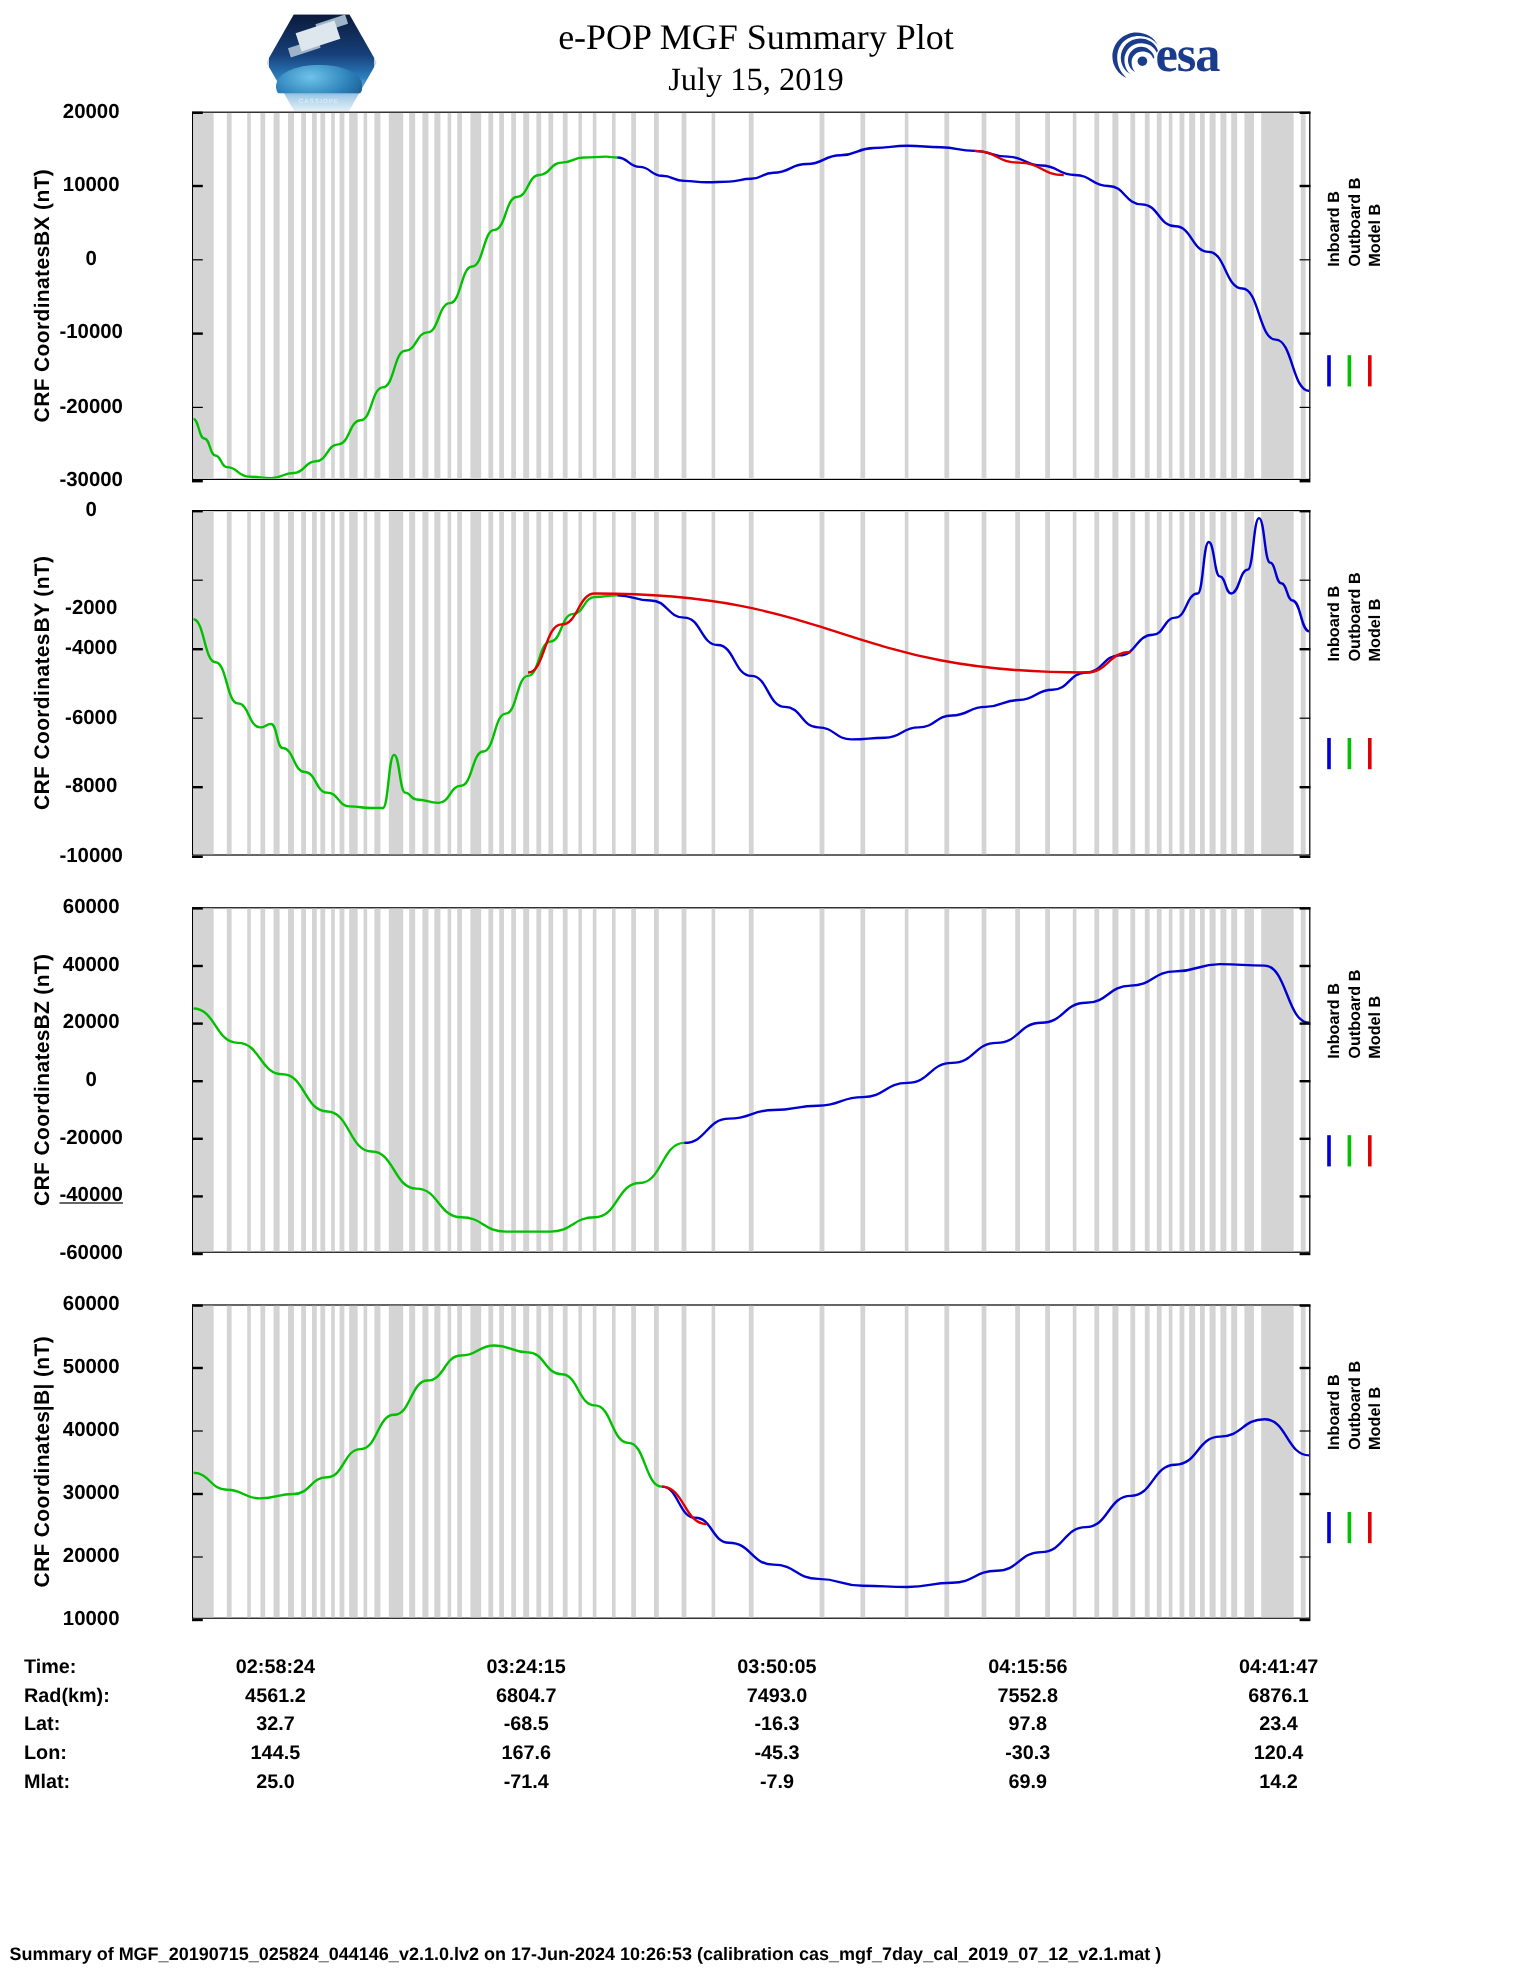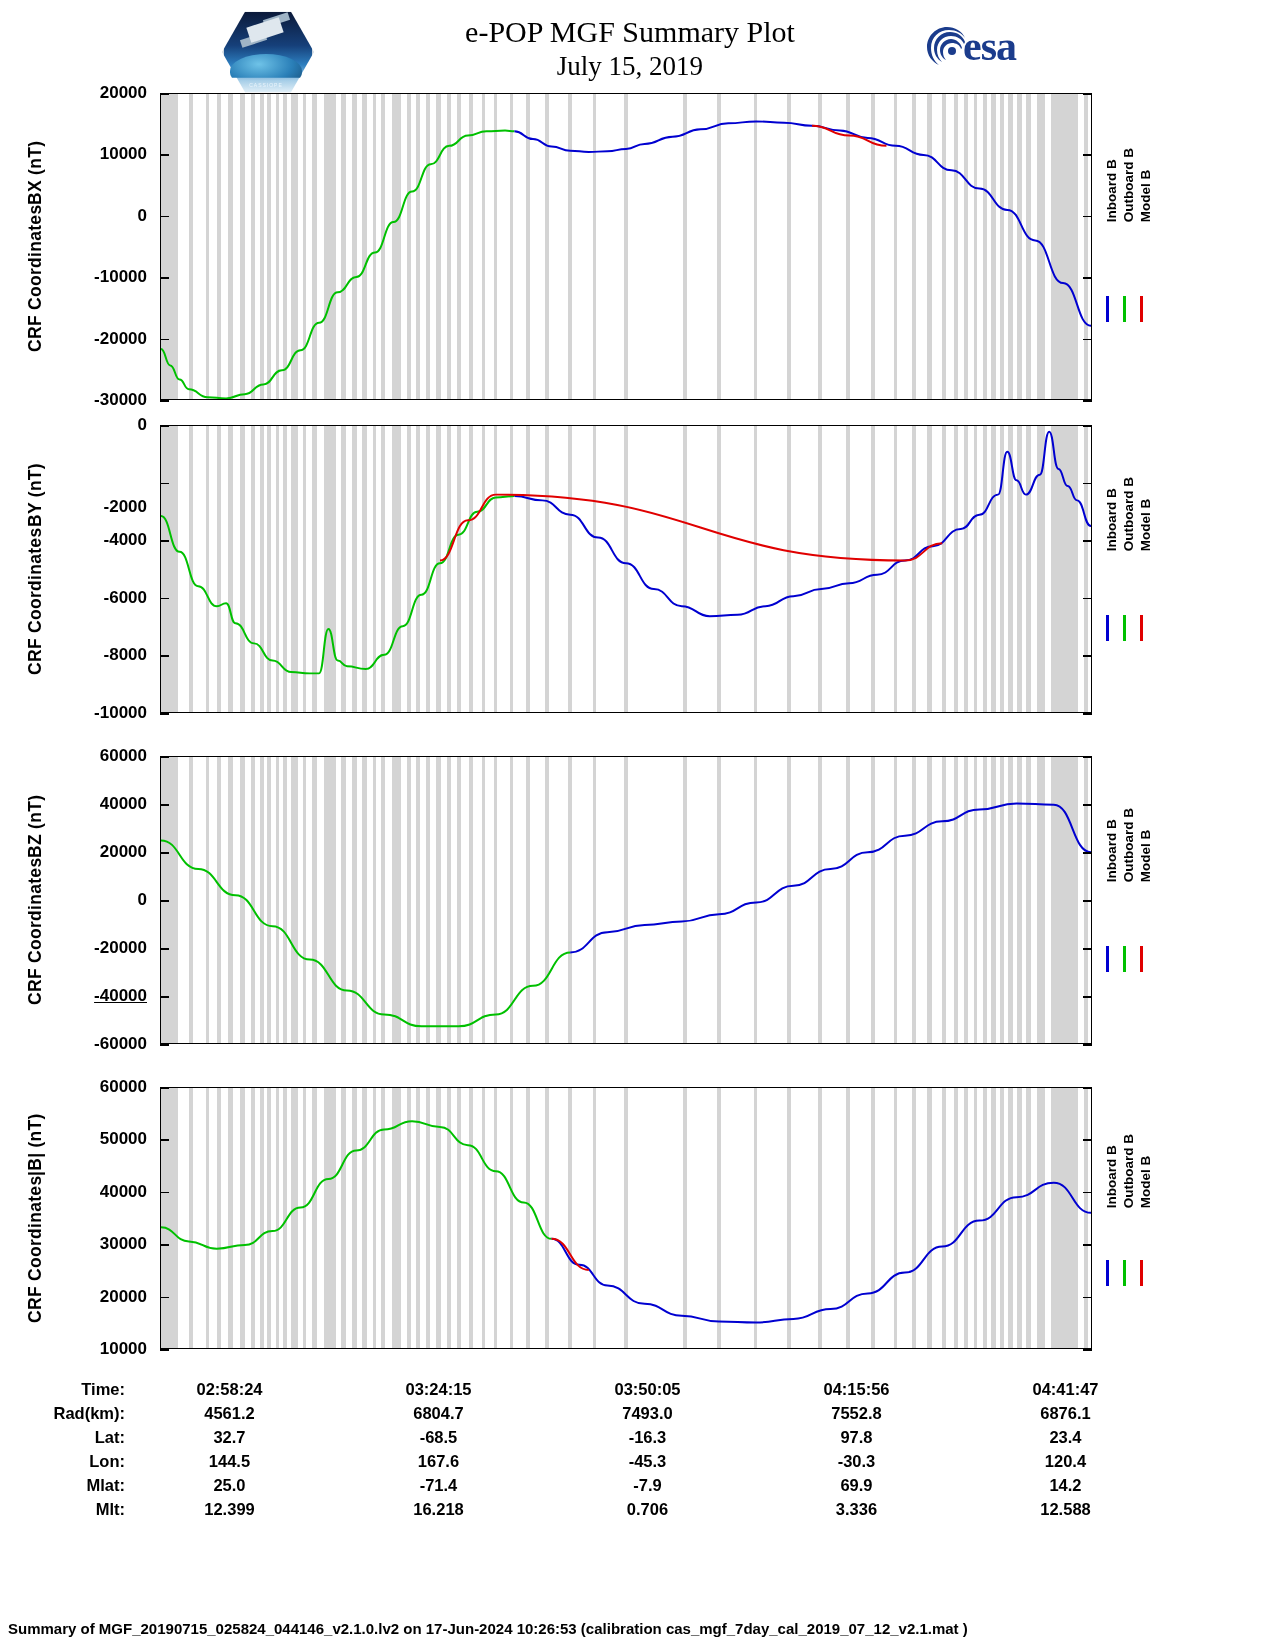--- a/index.html
+++ b/index.html
@@ -124,21 +124,21 @@
     left: 0; top: 0;
     width: 100%;
     height: 100%;
   }
 
   
   .ytick {
     position: absolute;
     right: 0;
     width: 150px;
-    text-align: right;
+    text-align: center;
     font-size: 17px;
     font-weight: bold;
     transform: translateY(-50%);
     padding-right: 8px;
     box-sizing: border-box;
   }
   .ytickmark {
     position: absolute;
     left: 0;
     width: 9px;
@@ -199,21 +199,21 @@
   #footer-table table {
     border-collapse: collapse;
     width: 100%;
   }
   #footer-table td {
     padding: 2.5px 0;
     white-space: nowrap;
   }
   #footer-table td.rowlabel {
     width: 105px;
-    text-align: right;
+    text-align: left;
   }
   #footer-table td.val {
     text-align: center;
     width: 209px;
   }
   #footer-caption {
     position: absolute;
     left: 8px;
     top: 1620px;
     width: 1260px;
@@ -562,28 +562,20 @@
           <td class="val">120.4</td>
         </tr>
         <tr>
           <td class="rowlabel">Mlat:</td>
           <td class="val">25.0</td>
           <td class="val">-71.4</td>
           <td class="val">-7.9</td>
           <td class="val">69.9</td>
           <td class="val">14.2</td>
         </tr>
-        <tr>
-          <td class="rowlabel">Mlt:</td>
-          <td class="val">12.399</td>
-          <td class="val">16.218</td>
-          <td class="val">0.706</td>
-          <td class="val">3.336</td>
-          <td class="val">12.588</td>
-        </tr>
       </tbody>
   </table>
 </div>
 
 <div id="footer-caption">Summary of MGF_20190715_025824_044146_v2.1.0.lv2 on 17-Jun-2024 10:26:53 (calibration cas_mgf_7day_cal_2019_07_12_v2.1.mat )</div>
 
 <div class="ytick" style="left: 5px; top: 93px;">20000</div>
 <div class="ytickmark" style="position: absolute; left: 160px; top: 93px;"></div>
 <div class="ytickmark" style="position: absolute; left: 1083px; top: 93px;"></div>
 <div class="ytick" style="left: 5px; top: 154.4px;">10000</div>

